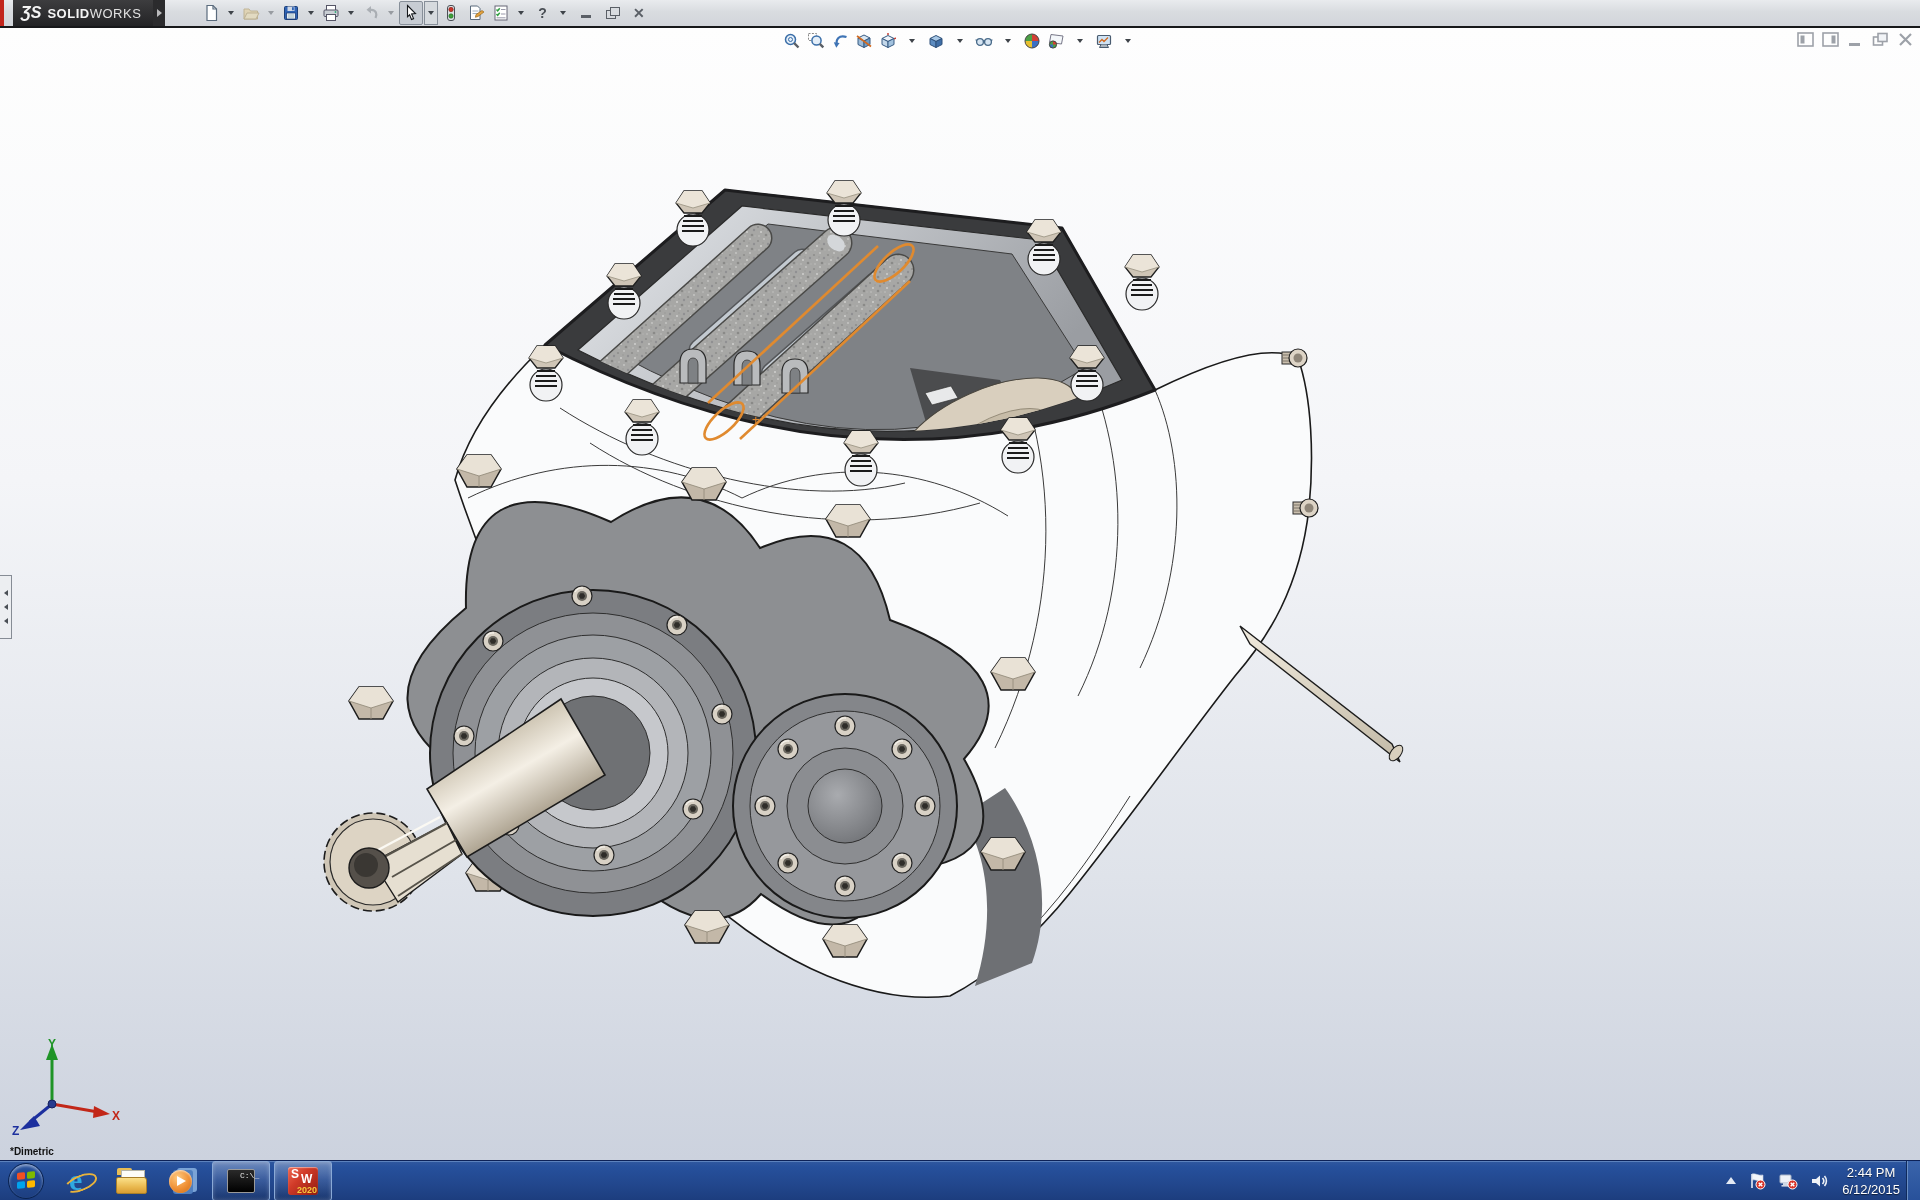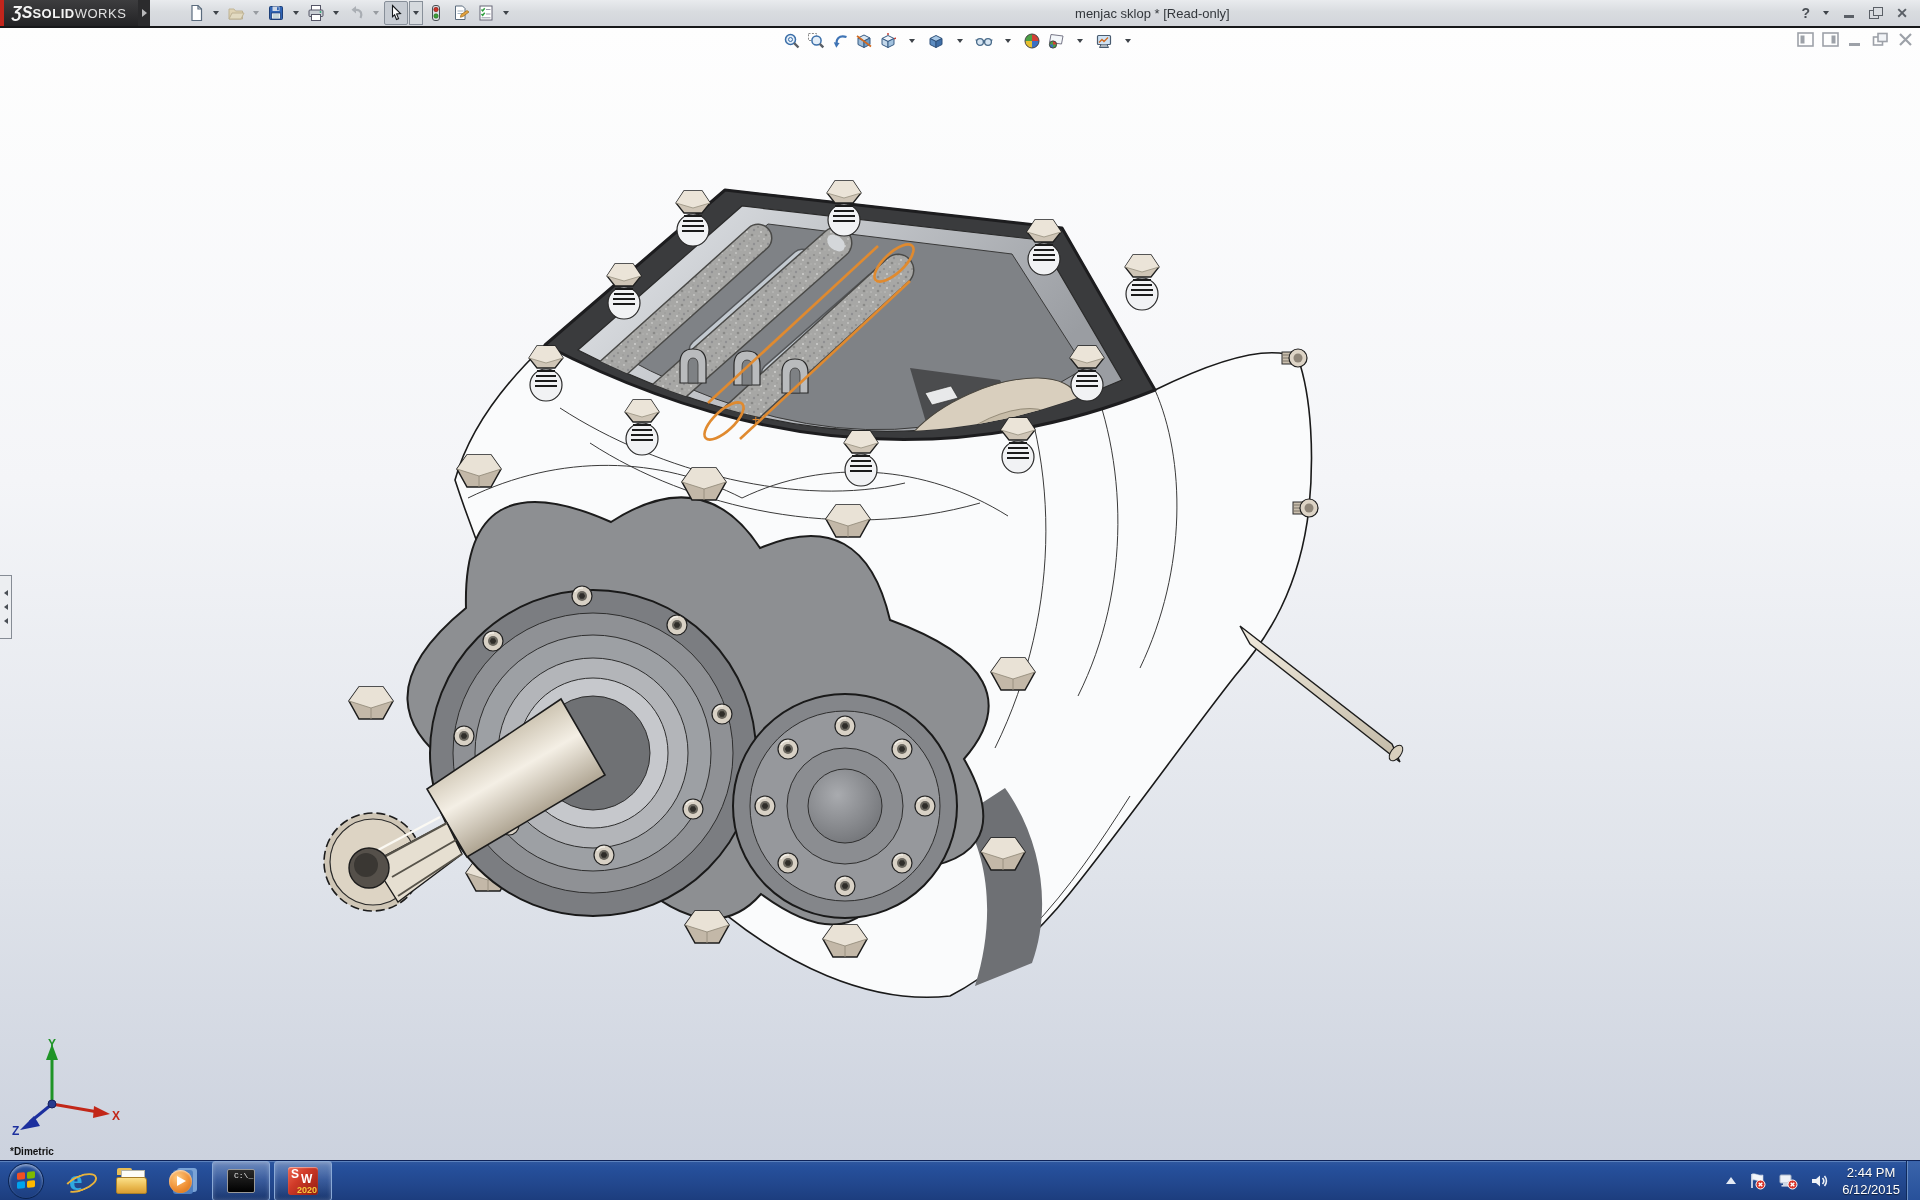--- a/index.html
+++ b/index.html
@@ -4,22 +4,22 @@
 <style>
   html,body{margin:0;padding:0;width:1920px;height:1200px;overflow:hidden;
     font-family:"Liberation Sans",sans-serif;background:#000;}
   .app{position:relative;width:1920px;height:1200px;}
 
   
   .titlebar{position:absolute;top:0;left:0;width:1920px;height:28px;
     background:linear-gradient(180deg,#e9ebee 0%,#d9dce0 45%,#d2d5da 100%);
     border-bottom:2px solid #17181a;display:flex;align-items:stretch;box-sizing:border-box;}
   .logo-strip{width:4px;background:#c2251c;}
-  .logo-block{display:flex;align-items:center;padding:0 12px 0 8px;
-    background:linear-gradient(180deg,#3d3d3f,#232325);color:#f4f4f4;}
+  .logo-block{display:flex;align-items:center;gap:6px;padding:0 12px 0 8px;
+    background:linear-gradient(180deg,#3d3d3f,#232325);color:#f4f4f4;margin-left:9px;}
   .logo-glyph{font-style:italic;font-weight:bold;font-size:16px;}
   .logo-brand{font-size:13px;letter-spacing:.5px;}
   .logo-brand b{font-weight:bold;text-align:center;}
   .logo-brand span{font-weight:normal;color:#e2e2e2;}
   .logo-flyout{width:12px;background:#2b2b2d;display:flex;align-items:center;justify-content:center;}
   .logo-flyout i{width:0;height:0;border-left:5px solid #b9b9bb;border-top:4px solid transparent;border-bottom:4px solid transparent;}
   .tb-icons{display:flex;align-items:center;gap:1px;padding-left:34px;}
   .tb-btn{width:22px;height:22px;display:flex;align-items:center;justify-content:center;border:1px solid transparent;border-radius:2px;}
   .tb-btn.pressed{background:#c7ccd3;border-color:#878f99;}
   .tb-btn.disabled{opacity:.42;}
@@ -82,21 +82,21 @@
     background:linear-gradient(180deg,#fbe18a,#e9b84e 60%,#d99e33);border:1px solid #a87f2a;box-sizing:border-box;}
   
   .wmp{position:relative;width:30px;height:28px;}
   .wmp .s2{position:absolute;left:8px;top:1px;width:20px;height:24px;background:#7aa3d6;border-radius:3px;}
   .wmp .s1{position:absolute;left:4px;top:3px;width:20px;height:24px;background:#4f7fc0;border-radius:3px;}
   .wmp .disc{position:absolute;left:0;top:3px;width:23px;height:23px;border-radius:50%;
     background:radial-gradient(circle at 38% 32%,#ffc97e,#ef8f34 55%,#c96a15);box-shadow:inset 0 1px 2px rgba(255,255,255,.7);}
   .wmp .play{position:absolute;left:8px;top:9px;width:0;height:0;border-left:9px solid #fff;border-top:5.5px solid transparent;border-bottom:5.5px solid transparent;}
   
   .cmdico{width:28px;height:24px;background:linear-gradient(180deg,#2a2a2a,#000);border:1.5px solid #9a9a9a;border-radius:2px;
-    color:#e8e8e8;font-family:"Liberation Mono",monospace;font-size:8px;padding:1px 6px;box-sizing:border-box;}
+    color:#e8e8e8;font-family:"Liberation Mono",monospace;font-size:8px;padding:1px 12px;box-sizing:border-box;}
   
   .swico{position:relative;width:30px;height:28px;border-radius:3px;
     background:linear-gradient(135deg,#ee6a54 0%,#d03a28 40%,#8f1b12 100%);box-shadow:inset 0 1px 1px rgba(255,255,255,.5);}
   .swico .s{position:absolute;left:3px;top:0px;color:#fff;font-weight:bold;font-size:12px;}
   .swico .w{position:absolute;left:13px;top:5px;color:#fff;font-weight:bold;font-size:12px;}
   .swico .yr{position:absolute;right:1px;bottom:0px;color:#f7c93d;font-weight:bold;font-size:9px;}
 </style>
 </head>
 <body>
 
@@ -195,21 +195,20 @@
             <path d="M4.5 10 l1.2 1.4 2-2.6" fill="none" stroke="#2f9e3f" stroke-width="1.5"></path>
             <line x1="9" y1="10" x2="13.5" y2="10" stroke="#99a" stroke-width="1"></line>
             <line x1="4.5" y1="13.8" x2="13.5" y2="13.8" stroke="#99a" stroke-width="1"></line>
           </svg>
       </div>
       <div class="dd-btn">
           <span class="dd"></span>
         </div>
     </div>
 
-    <div class="win-title">menjac sklop * [Read-only]</div>
 
     <div class="win-ctrls">
       <span class="help-q">?</span>
       <span class="dd"></span>
       <span class="wc wc-min"></span>
       <span class="wc wc-rest"></span>
       <span class="wc wc-close">✕</span>
     </div>
   </div>
 

